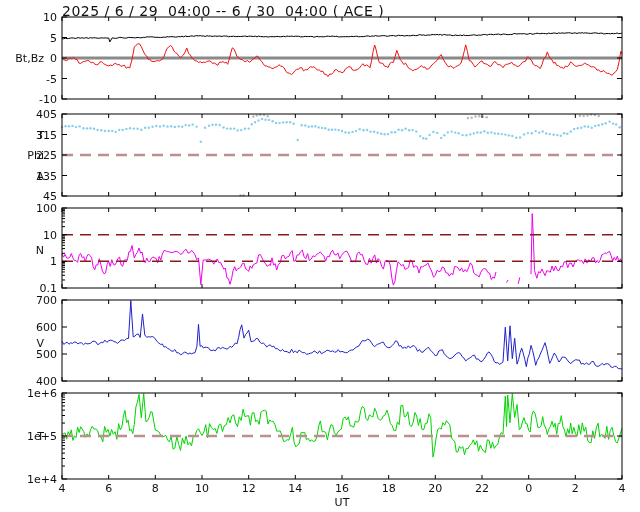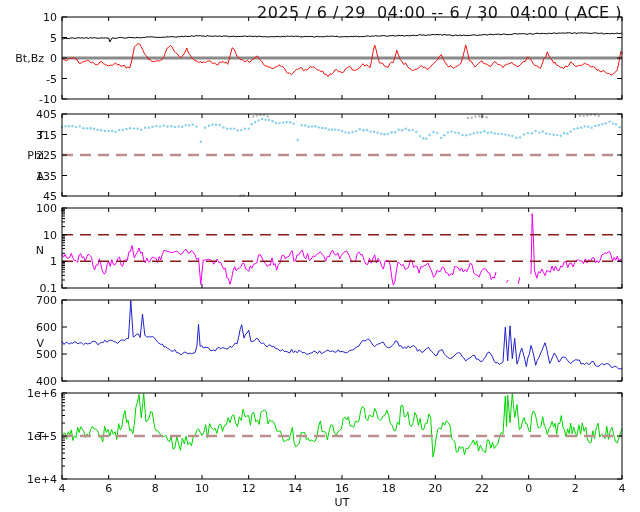--- a/index.html
+++ b/index.html
@@ -1,19 +1,19 @@
 <!DOCTYPE html>
 <html><head>
 <meta charset="utf-8">
 <style>
   html,body{margin:0;padding:0;background:#ffffff;}
   .stage{position:relative;width:640px;height:512px;background:#ffffff;overflow:hidden;
          font-family:"DejaVu Sans","Liberation Sans",sans-serif;}
-  .chart-title{position:absolute;top:3px;left:62px;width:560px;text-align:right;
-               font-size:16px;color:#111;letter-spacing:0.5px;white-space:pre;}
+  .chart-title{position:absolute;top:3px;left:62px;width:560px;text-align:left;
+               font-size:14px;color:#111;letter-spacing:0.5px;white-space:pre;}
   svg text{font-family:"DejaVu Sans","Liberation Sans",sans-serif;}
 </style>
 </head>
 <body>
 
 <div class="stage">
   <div class="chart-title">2025 / 6 / 29  04:00 -- 6 / 30  04:00 ( ACE )</div>
   <svg id="plot" width="640" height="512" viewBox="0 0 640 512">
       <line x1="62" x2="622" y1="58" y2="58" stroke="#8a8a8a" stroke-width="3"></line>
       <polyline points="62.0,38.7 63.7,38.8 65.3,38.2 67.0,38.6 68.7,38.5 70.3,38.1 72.0,37.9 73.7,38.0 75.3,38.5 77.0,37.9 78.7,37.7 80.3,38.2 82.0,37.7 83.7,38.3 85.3,37.8 87.0,37.8 88.7,38.4 90.3,37.6 92.0,38.1 93.7,37.7 95.3,37.8 97.0,38.1 98.7,38.3 100.3,38.0 102.0,37.9 103.7,38.0 105.3,37.9 107.0,38.1 108.7,38.0 109.8,41.9 112.2,37.9 113.9,38.2 115.7,38.3 117.4,38.1 119.2,37.4 120.9,37.4 122.7,37.8 124.5,38.1 126.4,38.1 128.3,37.4 130.1,37.5 132.0,37.6 133.7,37.7 135.3,37.9 137.0,37.5 138.7,37.6 140.3,37.8 142.0,37.7 143.7,37.3 145.3,37.4 147.0,36.8 148.7,37.0 150.3,36.8 152.0,36.8 153.7,37.1 155.3,37.3 157.0,37.3 158.7,37.4 160.3,37.4 162.0,37.4 163.7,37.1 165.3,37.3 167.0,36.7 168.7,36.9 170.3,36.8 172.0,36.6 173.7,36.8 175.3,37.1 177.0,37.0 178.7,36.5 180.3,36.8 182.0,36.2 183.7,36.8 185.3,36.0 187.0,36.5 188.7,36.5 190.3,36.2 192.0,35.8 193.7,36.4 195.3,35.8 197.0,35.7 198.7,35.9 200.3,35.6 202.0,36.1 203.7,35.9 205.3,36.5 207.0,35.7 208.7,36.1 210.3,36.0 212.0,36.4 213.7,36.2 215.3,36.0 217.0,36.3 218.7,36.1 220.3,36.1 222.0,36.5 223.7,35.9 225.3,36.1 227.0,36.0 228.7,36.8 230.3,36.4 232.0,36.5 233.7,36.1 235.3,36.7 237.0,36.5 238.7,36.4 240.3,36.5 242.0,36.4 243.7,36.2 245.3,36.0 247.0,36.7 248.7,36.2 250.3,36.2 252.0,36.3 253.7,36.6 255.3,36.1 257.0,36.9 258.7,36.1 260.3,36.6 262.0,36.5 263.7,36.9 265.3,36.6 267.0,36.8 268.7,37.0 270.3,36.6 272.0,36.7 273.7,36.7 275.3,36.7 277.0,36.4 278.7,36.6 280.3,36.8 282.0,36.6 283.7,36.3 285.3,36.8 287.0,36.0 288.7,36.4 290.3,36.3 292.0,36.1 293.7,36.5 295.3,36.2 297.0,36.3 298.7,36.2 300.3,36.9 302.0,36.8 303.7,36.7 305.3,36.3 307.0,36.7 308.7,36.5 310.3,36.5 312.0,36.4 313.7,37.1 315.3,36.9 317.0,36.2 318.7,36.8 320.3,36.7 322.0,36.7 323.7,36.8 325.3,36.6 327.0,36.1 328.7,36.3 330.3,36.4 332.0,36.1 333.7,36.3 335.3,36.5 337.0,36.2 338.7,37.0 340.3,36.8 342.0,36.8 343.7,36.7 345.3,36.7 347.0,36.6 348.7,36.8 350.3,36.5 352.0,36.4 353.7,36.6 355.3,36.3 357.0,36.2 358.7,36.8 360.3,36.6 362.0,36.6 363.7,36.6 365.3,36.3 367.0,35.9 368.7,36.0 370.3,36.6 372.0,35.8 373.7,36.3 375.3,35.6 377.0,36.0 378.7,36.1 380.3,36.0 382.0,35.7 383.7,35.6 385.3,35.8 387.0,36.3 388.7,36.0 390.3,35.7 392.0,35.6 393.7,35.6 395.3,36.1 397.0,35.8 398.7,35.2 400.3,35.7 402.0,35.4 403.7,35.9 405.3,35.9 407.0,35.5 408.7,35.7 410.3,35.8 412.0,35.4 413.7,35.3 415.3,35.6 417.0,35.6 418.7,34.9 420.3,34.7 422.0,35.2 423.7,34.9 425.3,35.5 427.0,35.1 428.7,35.0 430.3,35.1 432.0,34.5 433.7,34.6 435.3,34.8 437.0,34.4 438.7,34.9 440.3,34.4 442.0,35.3 443.7,34.5 445.3,34.7 447.0,35.1 448.7,35.0 450.3,34.9 452.0,35.7 453.7,35.6 455.3,35.0 457.0,35.4 458.7,35.5 460.3,35.0 462.0,35.8 463.7,34.9 465.3,35.6 467.0,35.4 468.7,35.6 470.3,35.3 472.0,35.1 473.7,34.8 475.3,35.0 477.0,35.5 478.7,35.0 480.3,35.2 482.0,34.9 483.7,34.5 485.3,34.4 487.0,35.2 488.7,34.4 490.3,34.3 492.0,34.4 493.7,34.8 495.3,34.3 497.0,34.3 498.7,34.0 500.3,34.7 502.0,34.5 503.7,33.9 505.3,34.3 507.0,34.6 508.7,34.6 510.3,34.4 512.0,34.5 513.7,33.6 515.3,33.6 517.0,34.0 518.7,33.8 520.3,33.7 522.0,33.9 523.7,33.6 525.3,33.9 527.0,34.3 528.7,33.9 530.3,33.4 532.0,34.2 533.7,34.1 535.3,33.6 537.0,33.2 538.7,33.5 540.3,33.7 542.0,33.3 543.7,33.5 545.3,33.6 547.0,33.9 548.7,33.1 550.3,33.5 552.0,33.4 553.7,33.0 555.3,33.1 557.0,33.6 558.7,32.9 560.3,33.3 562.0,32.9 563.7,33.2 565.3,33.1 567.0,32.9 568.7,32.8 570.3,32.8 572.0,33.5 573.7,33.0 575.3,32.9 577.0,33.5 578.7,32.8 580.3,33.1 582.0,32.7 583.7,33.2 585.3,32.8 587.0,33.1 588.7,33.2 590.3,33.4 592.0,33.3 593.7,32.9 595.3,32.9 597.0,33.1 598.7,33.5 600.3,33.2 602.0,33.1 603.7,34.0 605.3,33.7 607.0,33.5 608.7,33.5 610.3,33.9 612.0,33.3 613.7,33.7 615.3,33.5 617.0,33.0 618.7,33.6 620.3,33.5 622.0,33.0" fill="none" stroke="#000000" stroke-width="1" stroke-linejoin="round"></polyline>

